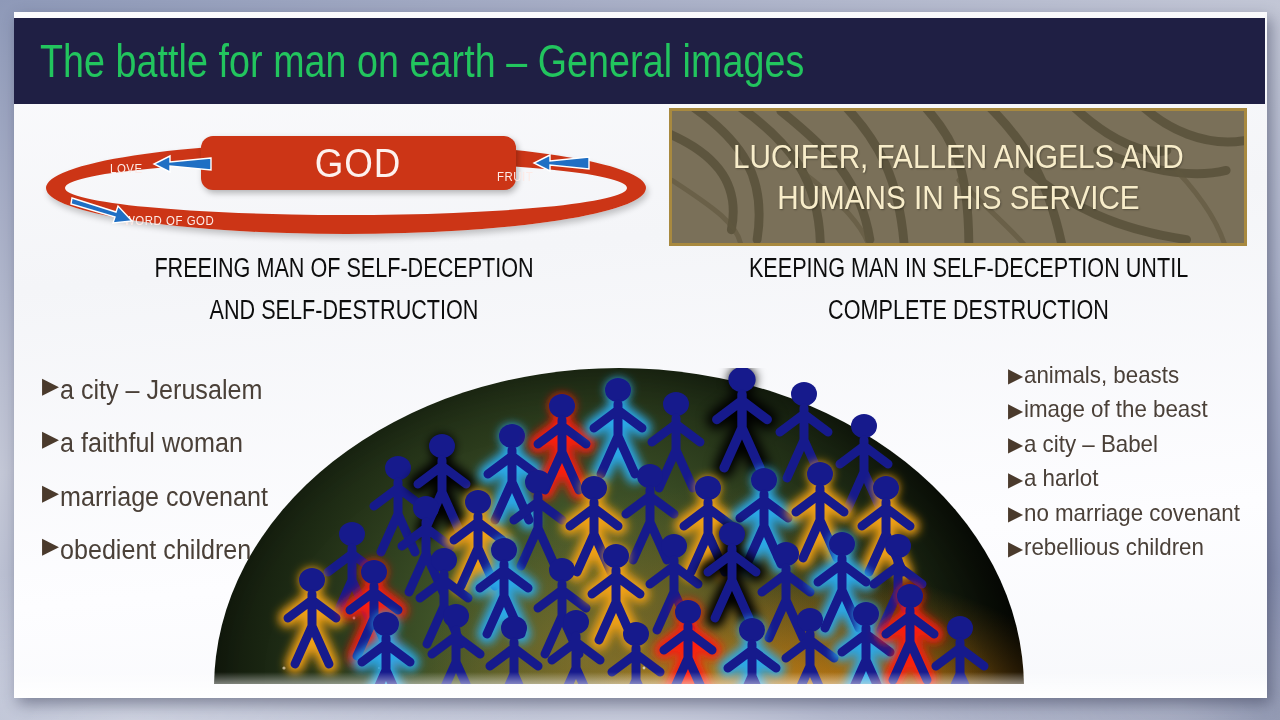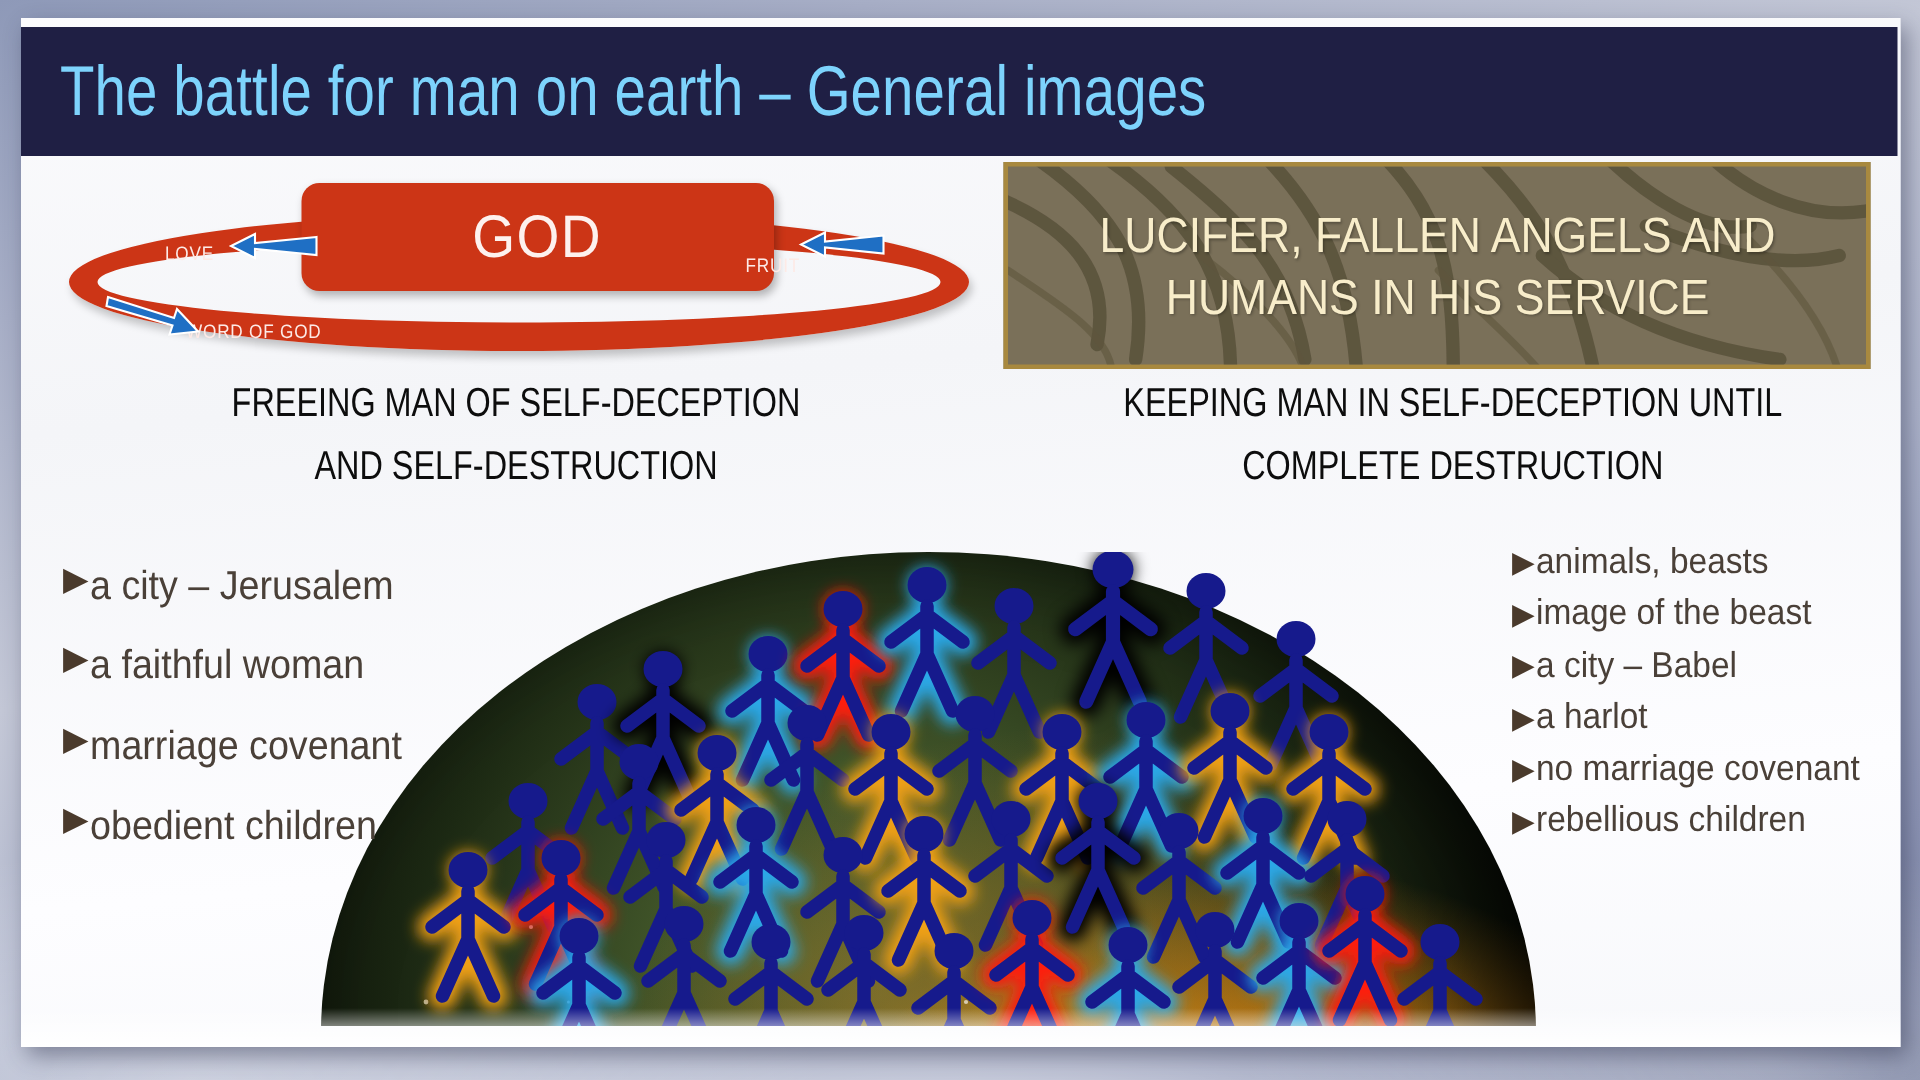--- a/index.html
+++ b/index.html
@@ -26,39 +26,39 @@
     box-shadow:4px 6px 14px rgba(40,45,70,.45);
     overflow:hidden;
   }
   
   .title-bar{
     position:absolute;left:0;top:6px;width:1251px;height:86px;
     background:#1f1f44;
   }
   .title-text{
     position:absolute;left:26px;top:50%;transform:translateY(-52%);
-    color:#7dd3fc;font-size:47px;line-height:1;
+    color:#22c55e;font-size:47px;line-height:1;
     font-family:"Liberation Sans", sans-serif;
     font-weight:400;
     transform-origin:left center;
     letter-spacing:.1px;
     white-space:nowrap;
   }
   .title-text span{display:inline-block;transform:scaleX(.80);transform-origin:left center;}
 
   
   .god-wrap{position:absolute;left:12px;top:108px;width:640px;height:120px;}
   .god-ring{
     position:absolute;left:20px;top:22px;width:600px;height:92px;
     border:19px solid #cc3516;border-radius:50%/50%;
     box-sizing:border-box;
     box-shadow:2px 4px 6px rgba(0,0,0,.22);
   }
   .god-box{
-    position:absolute;left:175px;top:2px;width:315px;height:72px;
+    position:absolute;left:175px;top:16px;width:315px;height:54px;
     background:#cc3516;border-radius:12px;
     box-shadow:2px 3px 6px rgba(0,0,0,.28);
   }
   .god-box-label{
     position:absolute;inset:0;display:flex;align-items:center;justify-content:center;
     color:#fdf1ee;font-size:40px;letter-spacing:1px;
   }
   .god-box-label span{display:inline-block;transform:scaleX(.92);}
   .ring-label{
     position:absolute;color:#fdeae6;font-size:13px;letter-spacing:.6px;white-space:nowrap;

